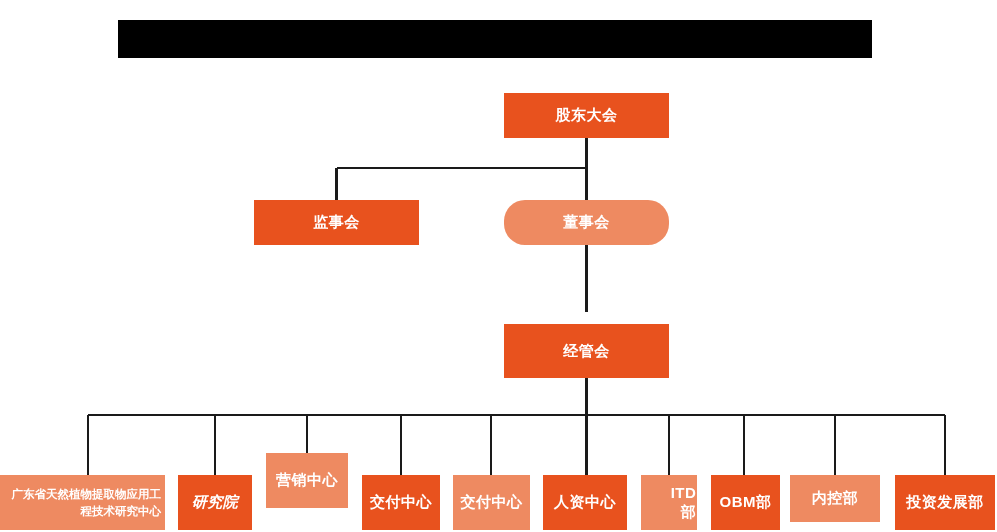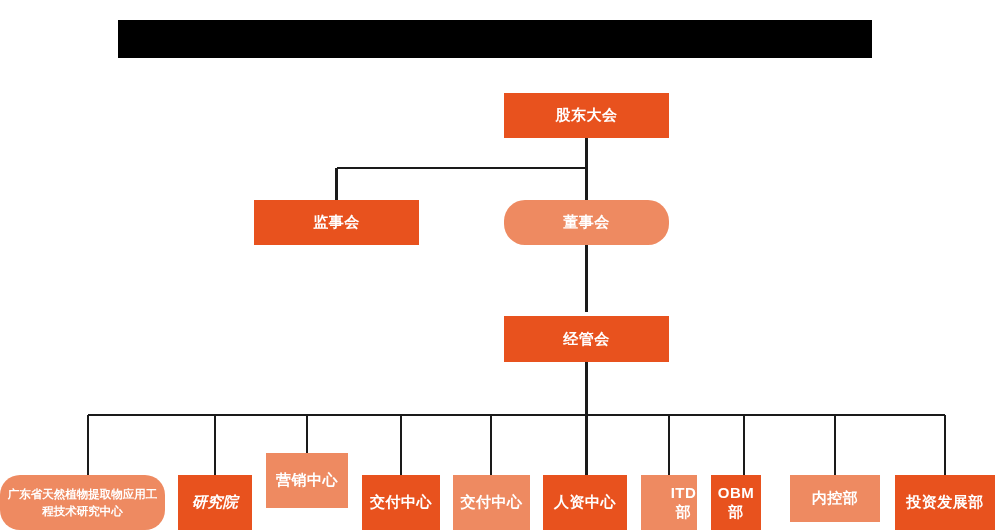--- a/index.html
+++ b/index.html
@@ -40,21 +40,21 @@
     height: 532px;
   }
 
   
   .node {
     position: absolute;
     box-sizing: border-box;
     display: flex;
     align-items: center;
     justify-content: center;
-    text-align: center;
+    text-align: right;
     color: #ffffff;
     font-weight: bold;
     line-height: 1.25;
     letter-spacing: 0.5px;
     z-index: 4;
     user-select: none;
   }
   .node.dark  { background: #e8521e; }
   .node.light { background: #ee8a61; }
 
@@ -109,25 +109,25 @@
   </div>
 
   <div class="node level-2 dark" style="left:254px; top:200px; width:165px; height:45px;">
     <span class="label">监事会</span>
   </div>
 
   <div class="node level-2 light" style="left:504px; top:200px; width:165px; height:45px;border-radius:21px;">
     <span class="label">董事会</span>
   </div>
 
-  <div class="node level-3 dark" style="left:504px; top:316px; width:165px; height:46px;">
+  <div class="node level-3 dark" style="left:504px; top:324px; width:165px; height:54px;">
     <span class="label">经管会</span>
   </div>
 
-  <div class="node leaf light small-text" style="left:0px; top:475px; width:165px; height:55px;border-radius:20px;">
+  <div class="node leaf light small-text" style="left:0px; top:475px; width:165px; height:55px;">
     <span class="label">广东省天然植物提取物应用工程技术研究中心</span>
   </div>
 
   <div class="node leaf dark" style="left:178px; top:475px; width:74px; height:55px;font-style:italic;">
     <span class="label">研究院</span>
   </div>
 
   <div class="node leaf light" style="left:266px; top:453px; width:82px; height:55px;">
     <span class="label">营销中心</span>
   </div>
@@ -141,21 +141,21 @@
   </div>
 
   <div class="node leaf dark" style="left:543px; top:475px; width:84px; height:55px;">
     <span class="label">人资中心</span>
   </div>
 
   <div class="node leaf light" style="left:641px; top:475px; width:56px; height:55px;padding-left:29px;">
     <span class="label">ITD部</span>
   </div>
 
-  <div class="node leaf dark" style="left:711px; top:475px; width:50px; height:55px;">
+  <div class="node leaf dark" style="left:711px; top:475px; width:69px; height:55px;">
     <span class="label">OBM部</span>
   </div>
 
   <div class="node leaf light" style="left:790px; top:475px; width:90px; height:47px;">
     <span class="label">内控部</span>
   </div>
 
   <div class="node leaf dark" style="left:895px; top:475px; width:100px; height:55px;">
     <span class="label">投资发展部</span>
   </div>

